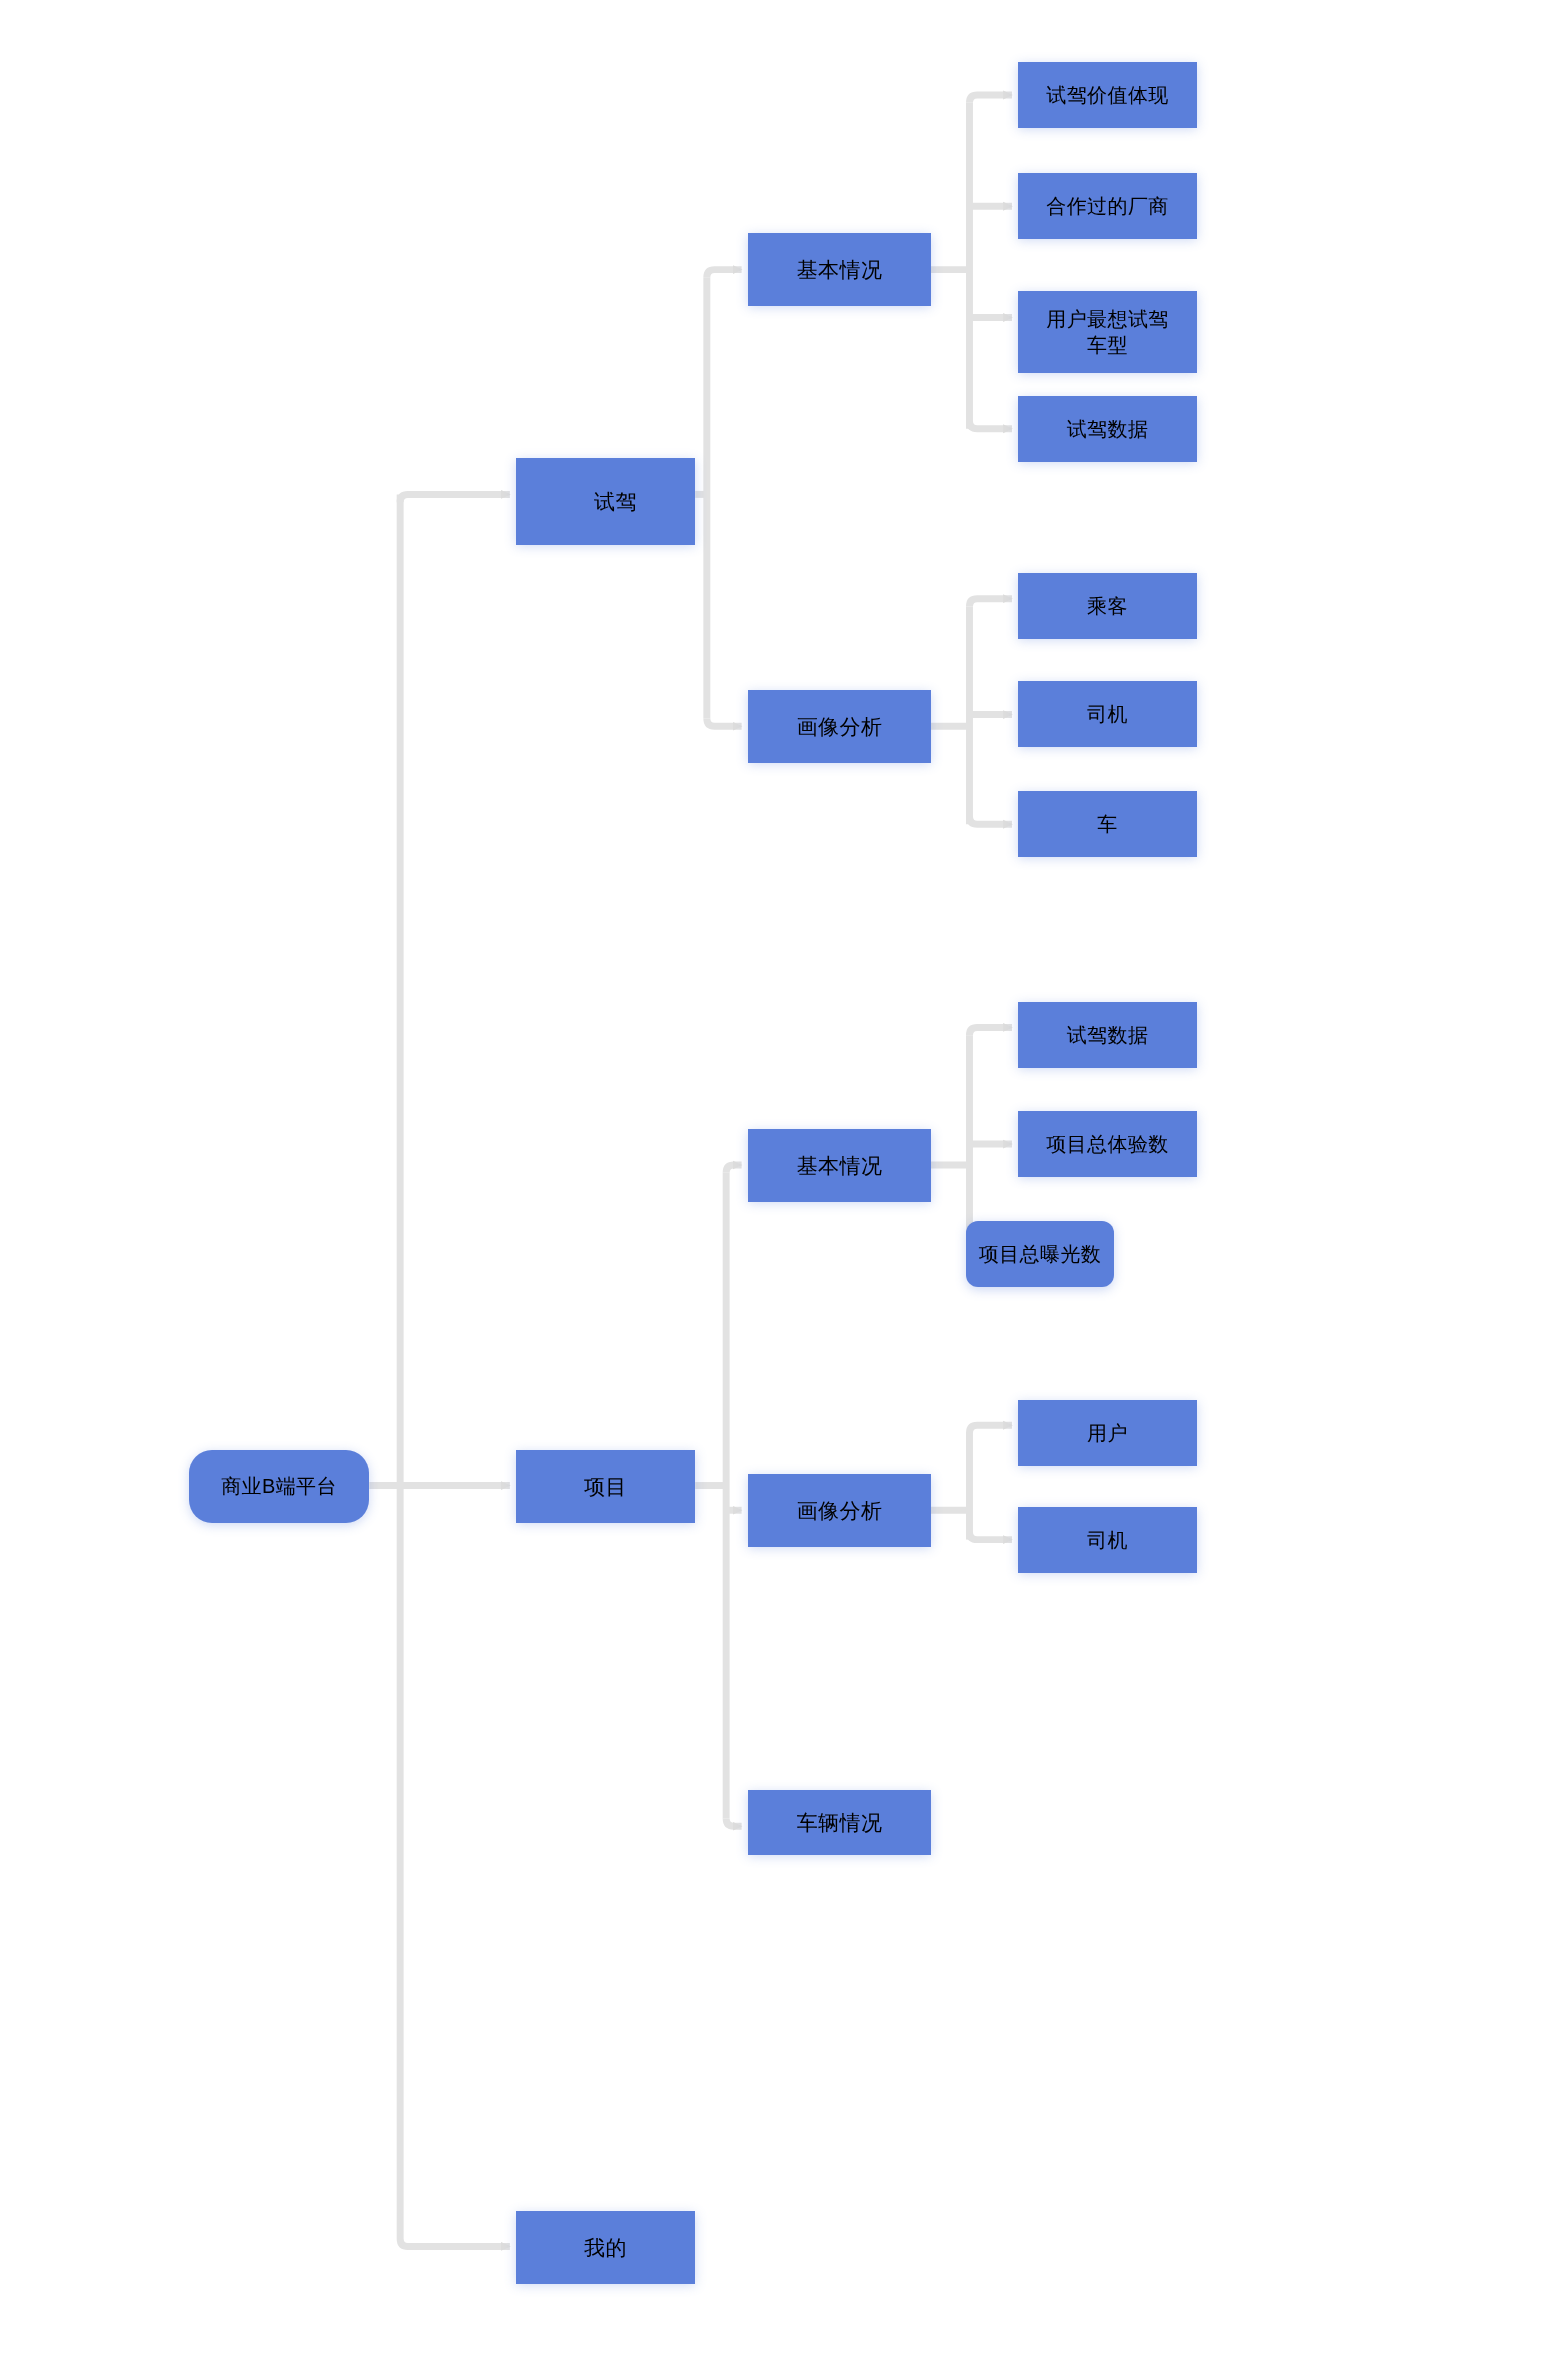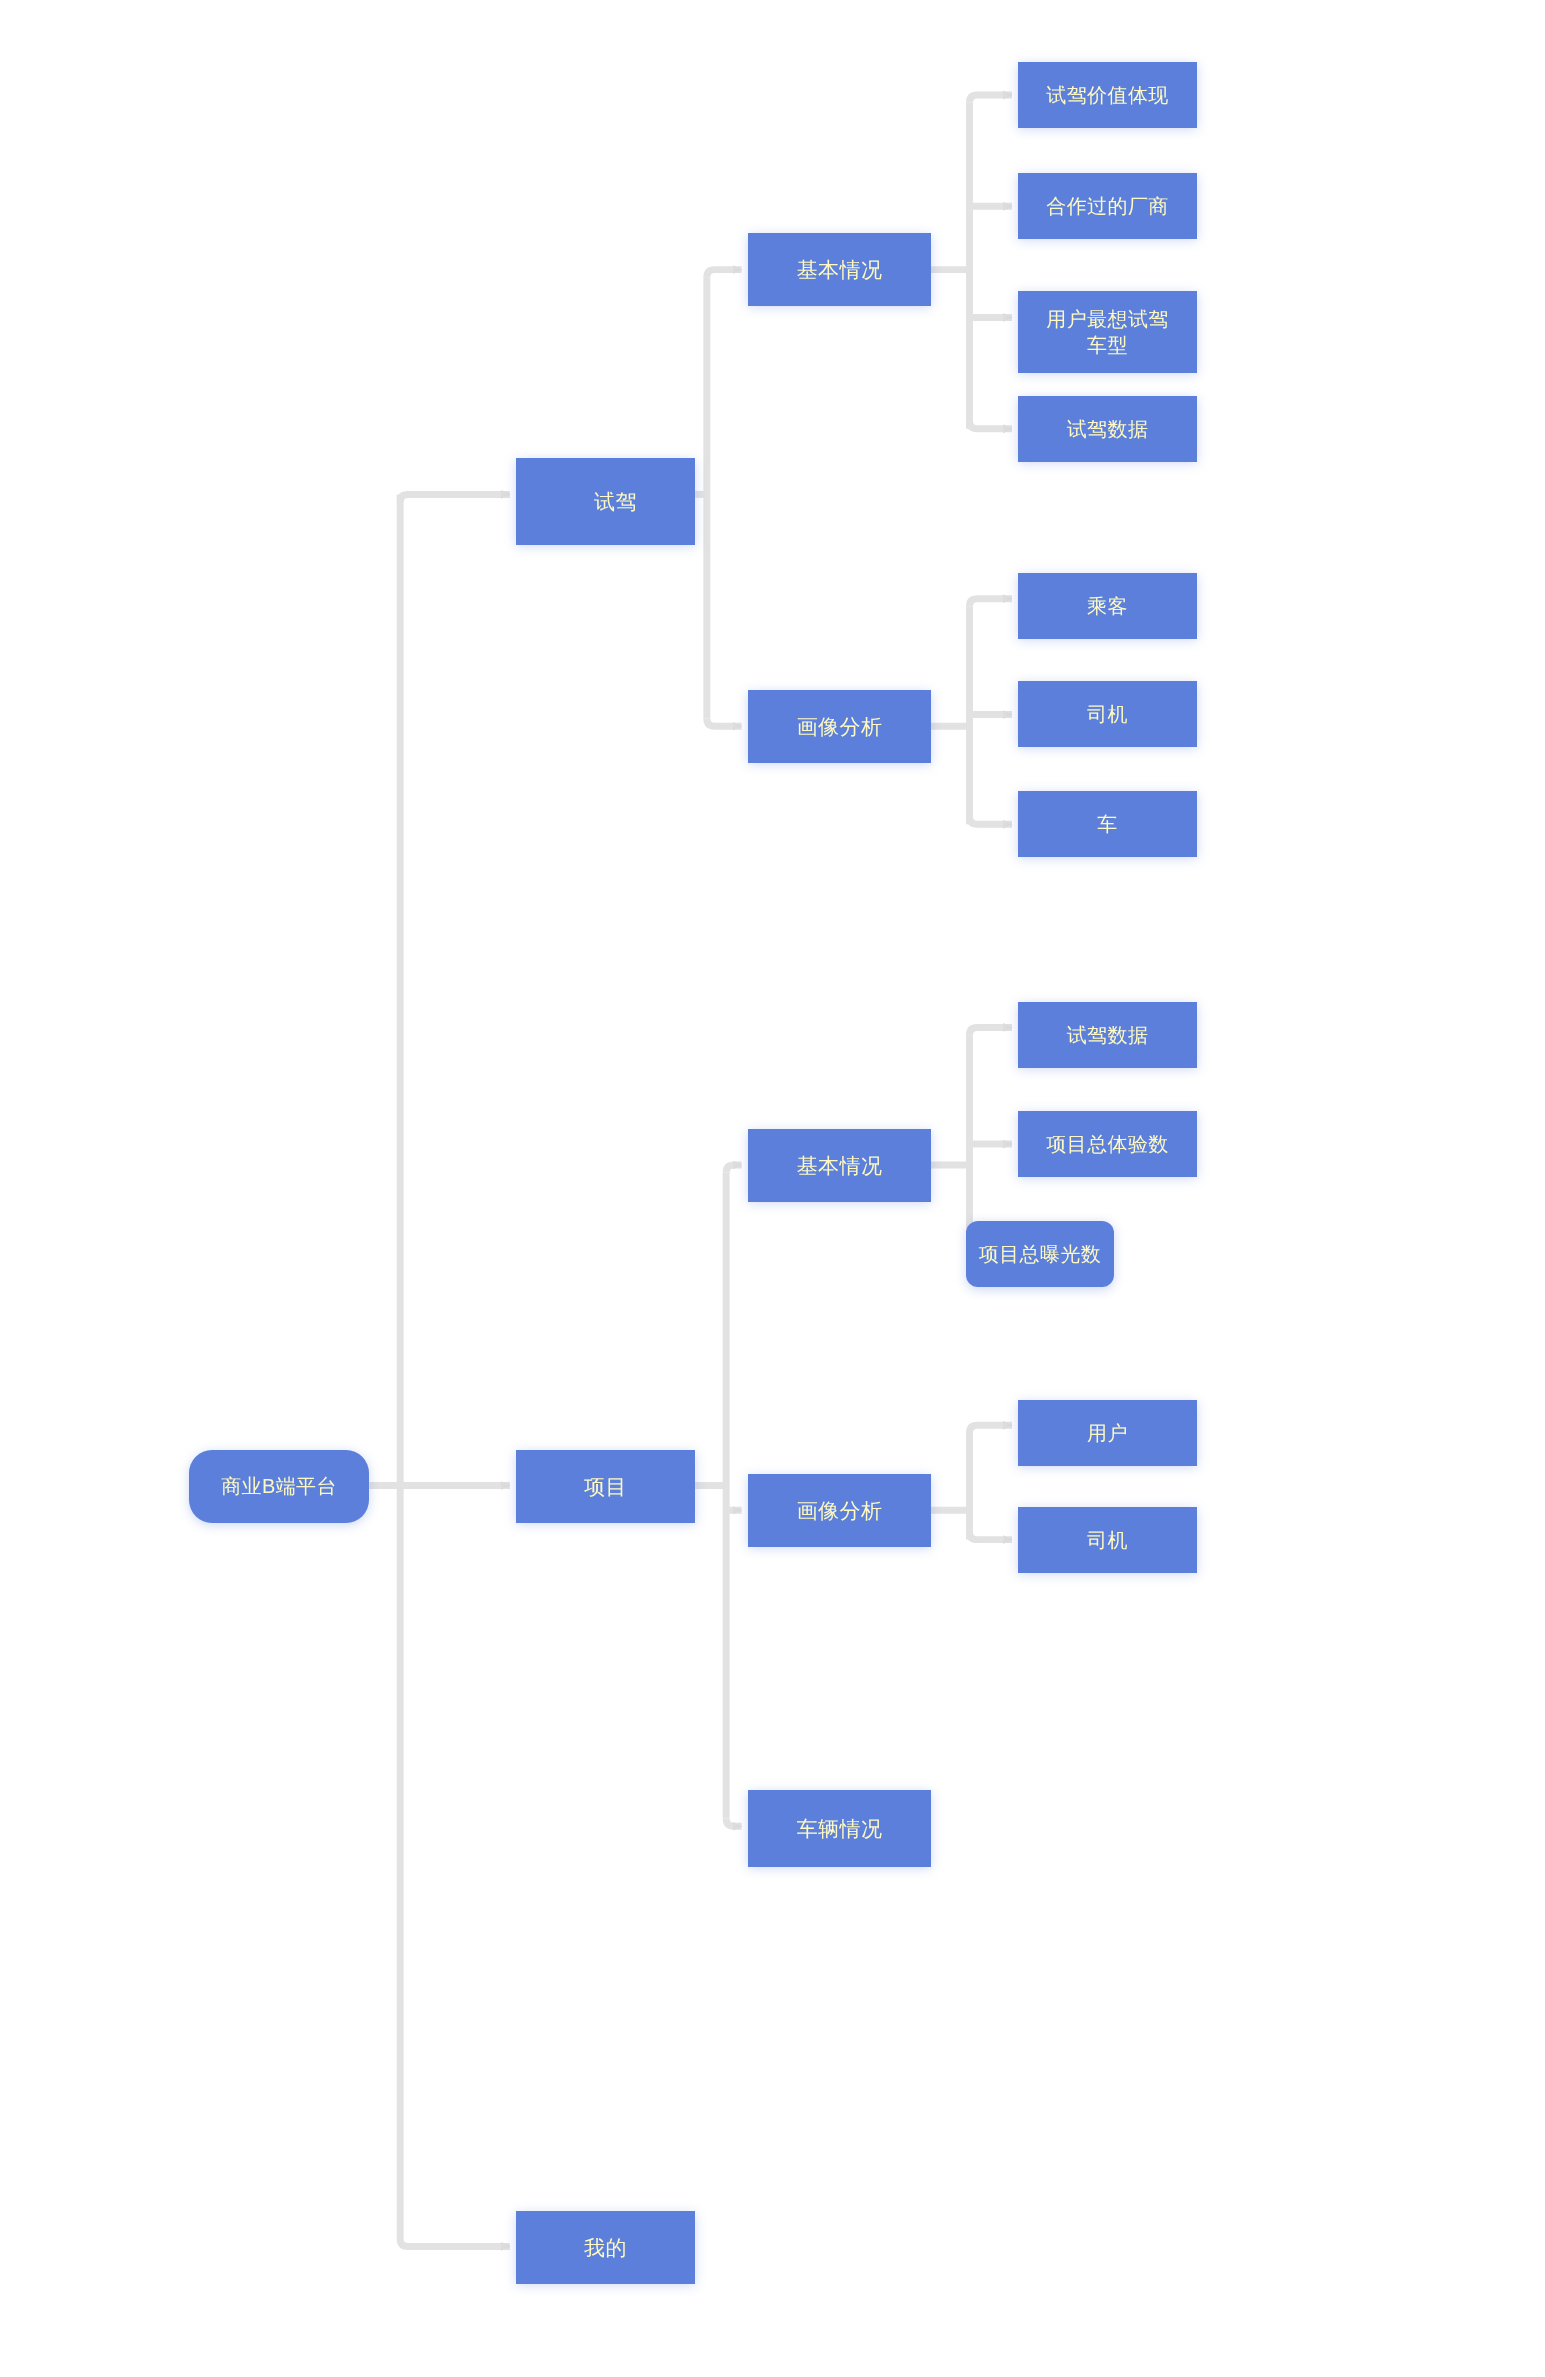--- a/index.html
+++ b/index.html
@@ -1,19 +1,19 @@
 <!DOCTYPE html>
 <html style="font-size:12.4px"><head>
 <meta charset="utf-8">
 <style>
   html,body{margin:0;padding:0;background:#ffffff;}
   body{width:1545px;height:2377px;font-family:"Liberation Sans","DejaVu Sans",sans-serif;overflow:hidden;}
   #canvas{position:relative;width:1545px;height:2377px;background:#ffffff;}
   svg.edges{position:absolute;left:0;top:0;width:1545px;height:2377px;pointer-events:none;}
-  .node{position:absolute;background:#5b7fda;color:#fef9c3;display:flex;align-items:center;
+  .node{position:absolute;background:#5b7fda;color:#000000;display:flex;align-items:center;
         justify-content:center;text-align:center;box-sizing:border-box;
         box-shadow:0 2.3px 10.8px rgba(91,127,218,0.30);line-height:1.32;
         letter-spacing:0.4px;font-weight:400;}
   .n-root{font-size:20px;}
   .n-l1{font-size:21px;}
   .n-l2{font-size:21px;}
   .n-l3{font-size:20px;}
 </style>
 </head>
 <body>
@@ -74,21 +74,21 @@
 
   <div class="node n-l1" style="left:516px;top:458px;width:179px;height:87px;padding-left:20px;">试驾</div>
   <div class="node n-l1" style="left:516px;top:1450px;width:179px;height:73px;">项目</div>
   <div class="node n-l1" style="left:516px;top:2211px;width:179px;height:73px;">我的</div>
 
   <div class="node n-l2" style="left:748px;top:233px;width:183px;height:73px;">基本情况</div>
   <div class="node n-l2" style="left:748px;top:690px;width:183px;height:73px;">画像分析</div>
 
   <div class="node n-l2" style="left:748px;top:1129px;width:183px;height:73px;">基本情况</div>
   <div class="node n-l2" style="left:748px;top:1474px;width:183px;height:73px;">画像分析</div>
-  <div class="node n-l2" style="left:748px;top:1790px;width:183px;height:77px;">车辆情况</div>
+  <div class="node n-l2" style="left:748px;top:1790px;width:183px;height:65px;">车辆情况</div>
 
   <div class="node n-l3" style="left:1018px;top:62px;width:179px;height:66px;">试驾价值体现</div>
   <div class="node n-l3" style="left:1018px;top:173px;width:179px;height:66px;">合作过的厂商</div>
   <div class="node n-l3" style="left:1018px;top:291px;width:179px;height:82px;padding:0 20px;">用户最想试驾车型</div>
   <div class="node n-l3" style="left:1018px;top:396px;width:179px;height:66px;">试驾数据</div>
 
   <div class="node n-l3" style="left:1018px;top:573px;width:179px;height:66px;">乘客</div>
   <div class="node n-l3" style="left:1018px;top:681px;width:179px;height:66px;">司机</div>
   <div class="node n-l3" style="left:1018px;top:791px;width:179px;height:66px;">车</div>
 

